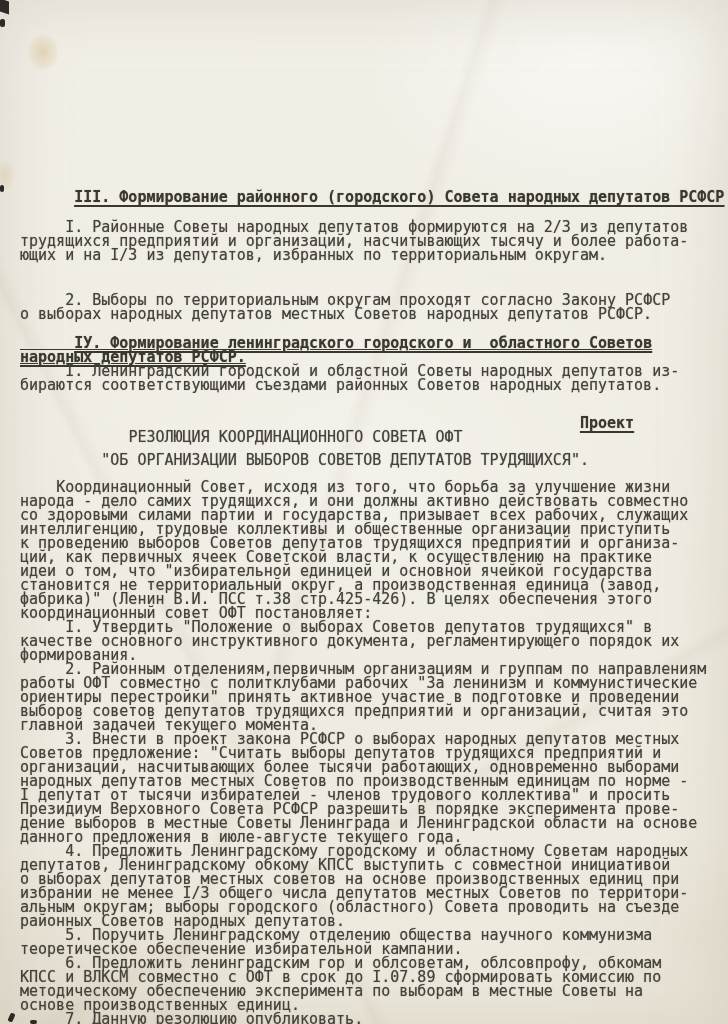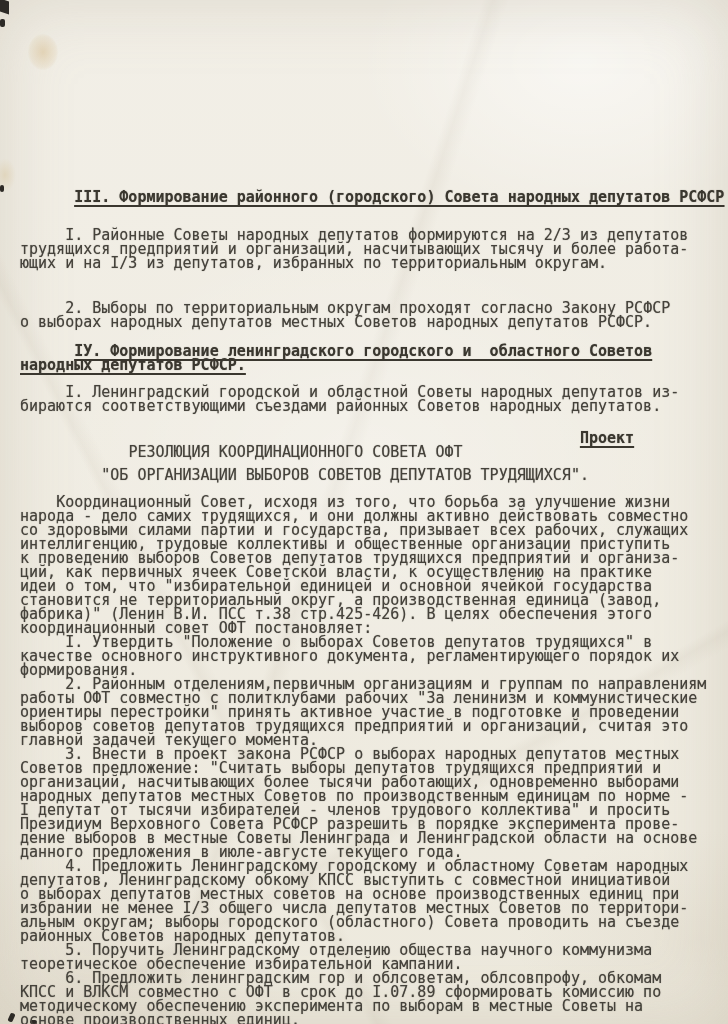--- a/index.html
+++ b/index.html
@@ -37,25 +37,25 @@
     padding: 64px 0 0 20px;
   }
   .line { height: 14px; }
   .block.u .tx {
     text-decoration: underline;
     text-underline-offset: 3px;
     text-decoration-thickness: 1.5px;
   }
   .block.bold { font-weight: bold; color: #3a372f; }
   
-  .b1 { margin-top: 24px; }
+  .b1 { margin-top: 16px; }
   .b2 { margin-top: 31px; }
-  .b3 { margin-top: 15px; }
-  .b4 { margin-top: 13px; }
-  .b5 { margin-top: 18px; }
+  .b3 { margin-top: 15px; text-decoration: underline; }
+  .b4 { }
+  .b5 { margin-top: 24px; }
   .b6 { }
   .b7 { margin-top: 9px; }
   .b8 { margin-top: 13px; }
 
   
   .stain {
     position: absolute;
     border-radius: 50%;
     pointer-events: none;
   }

